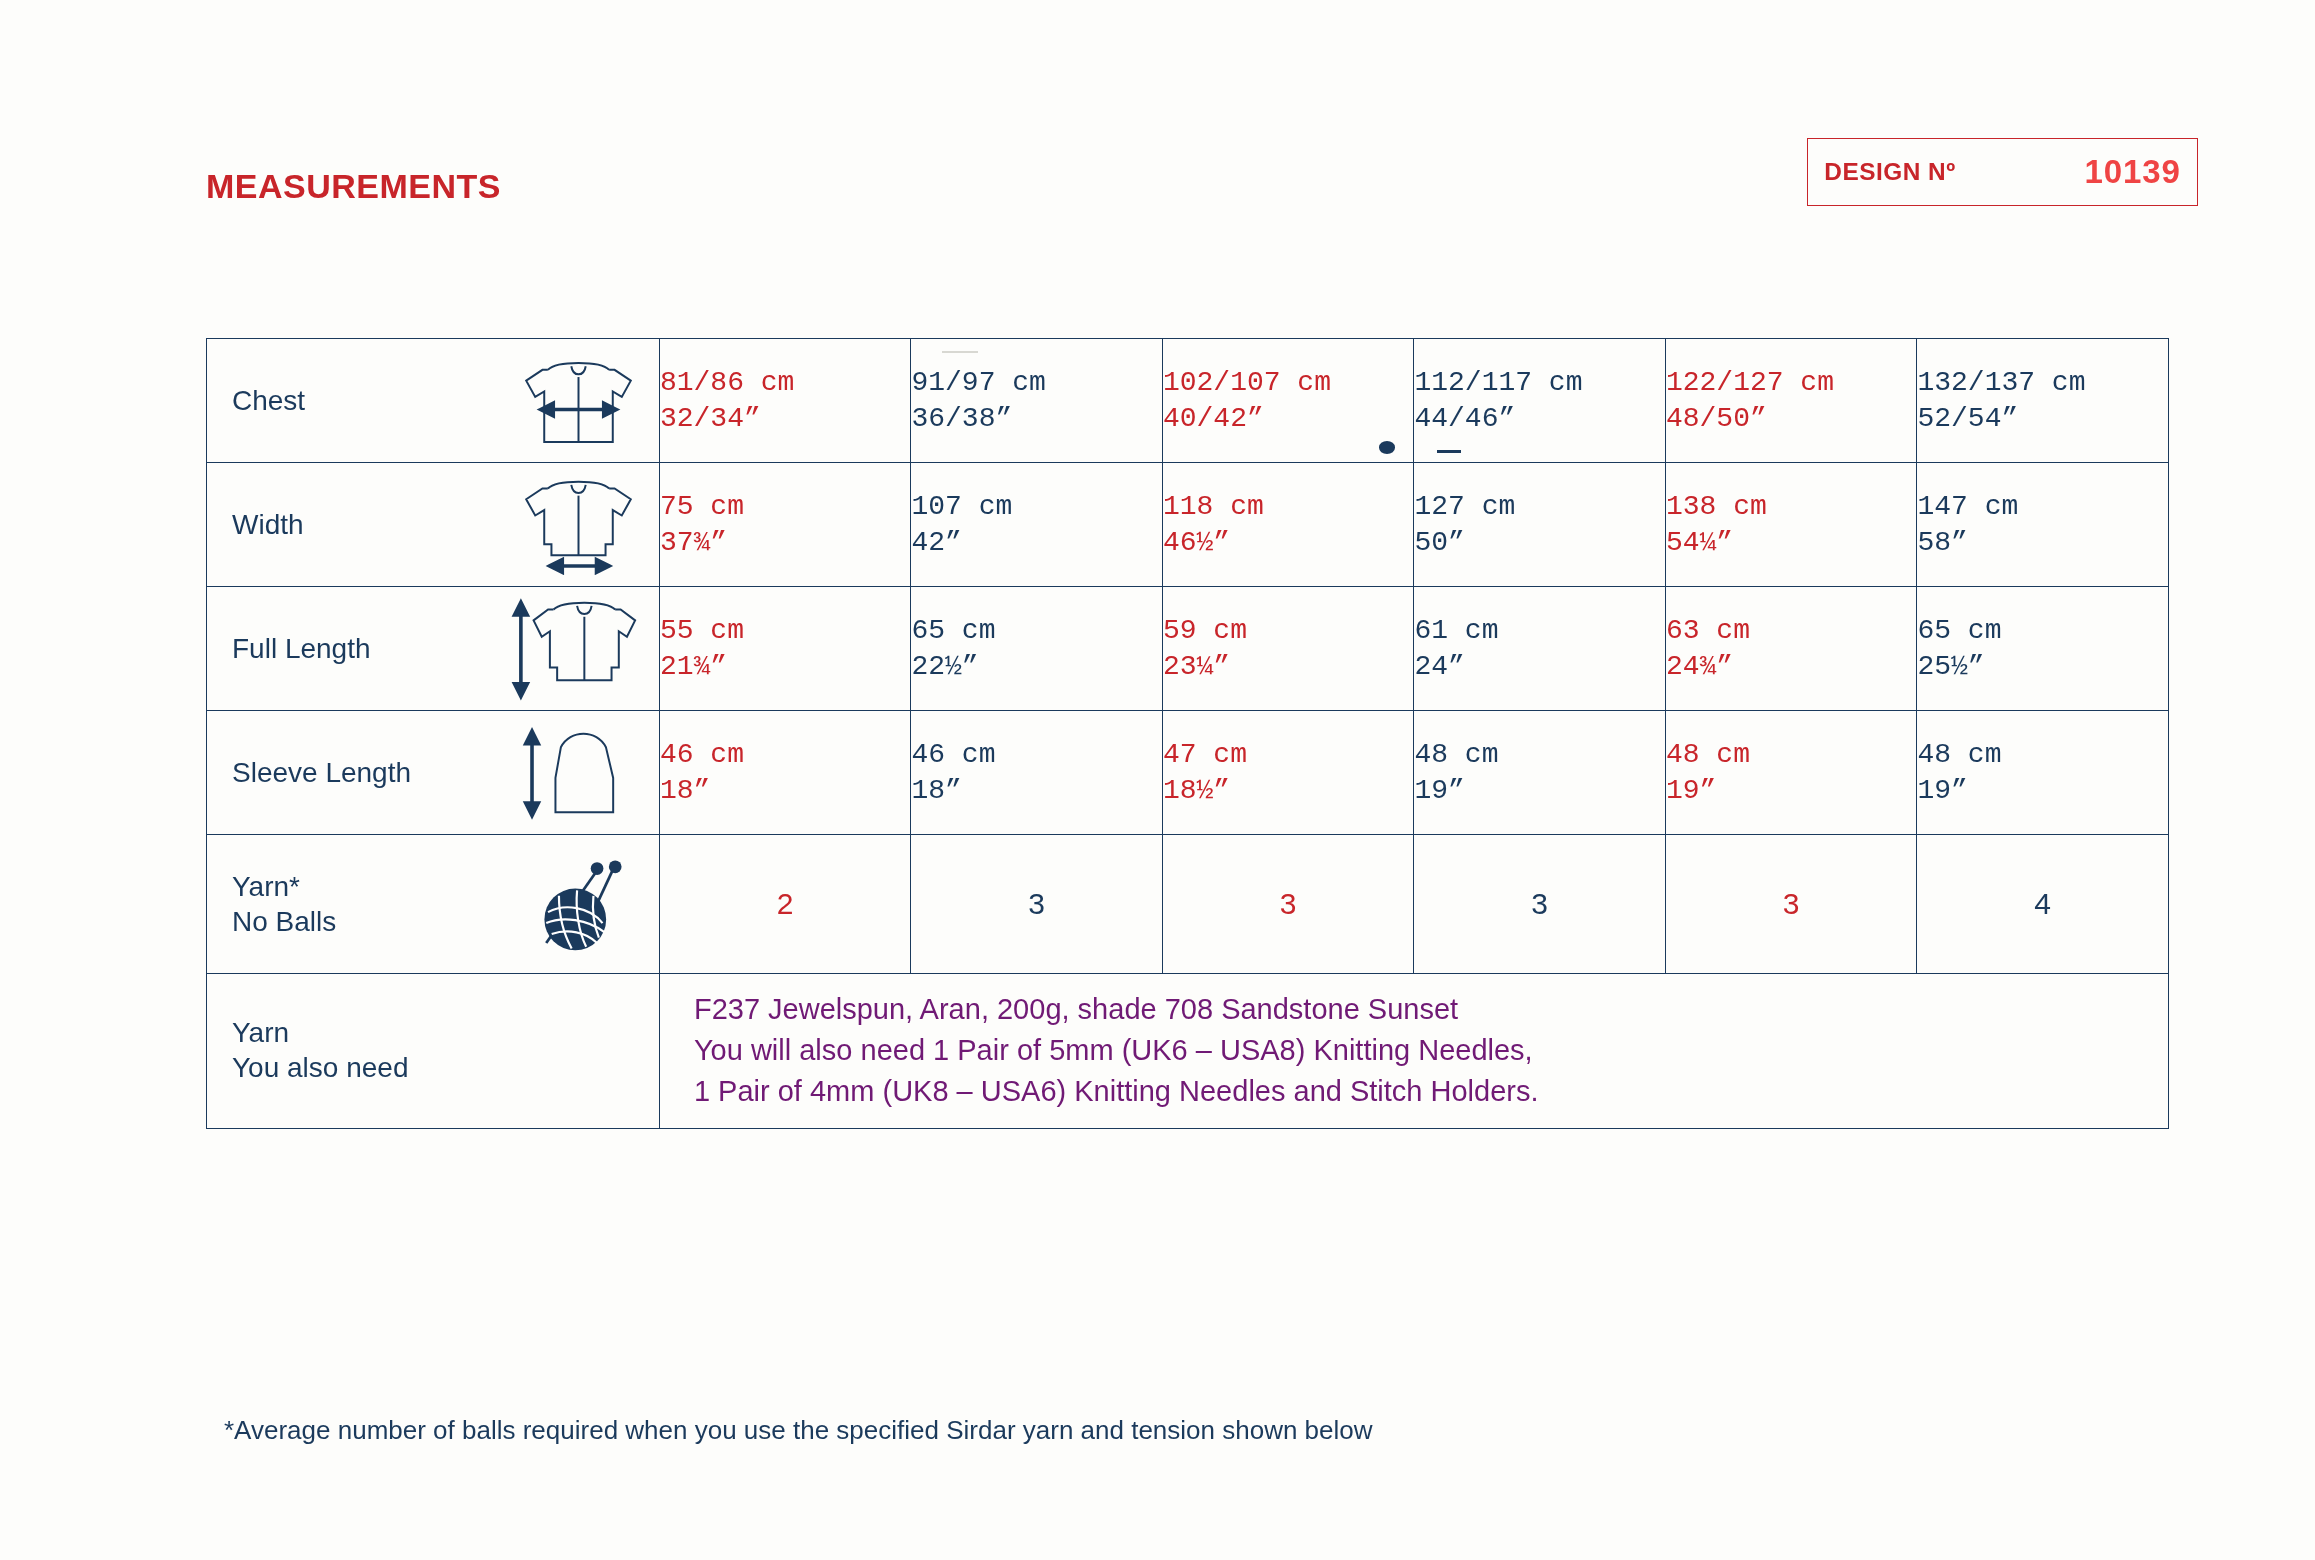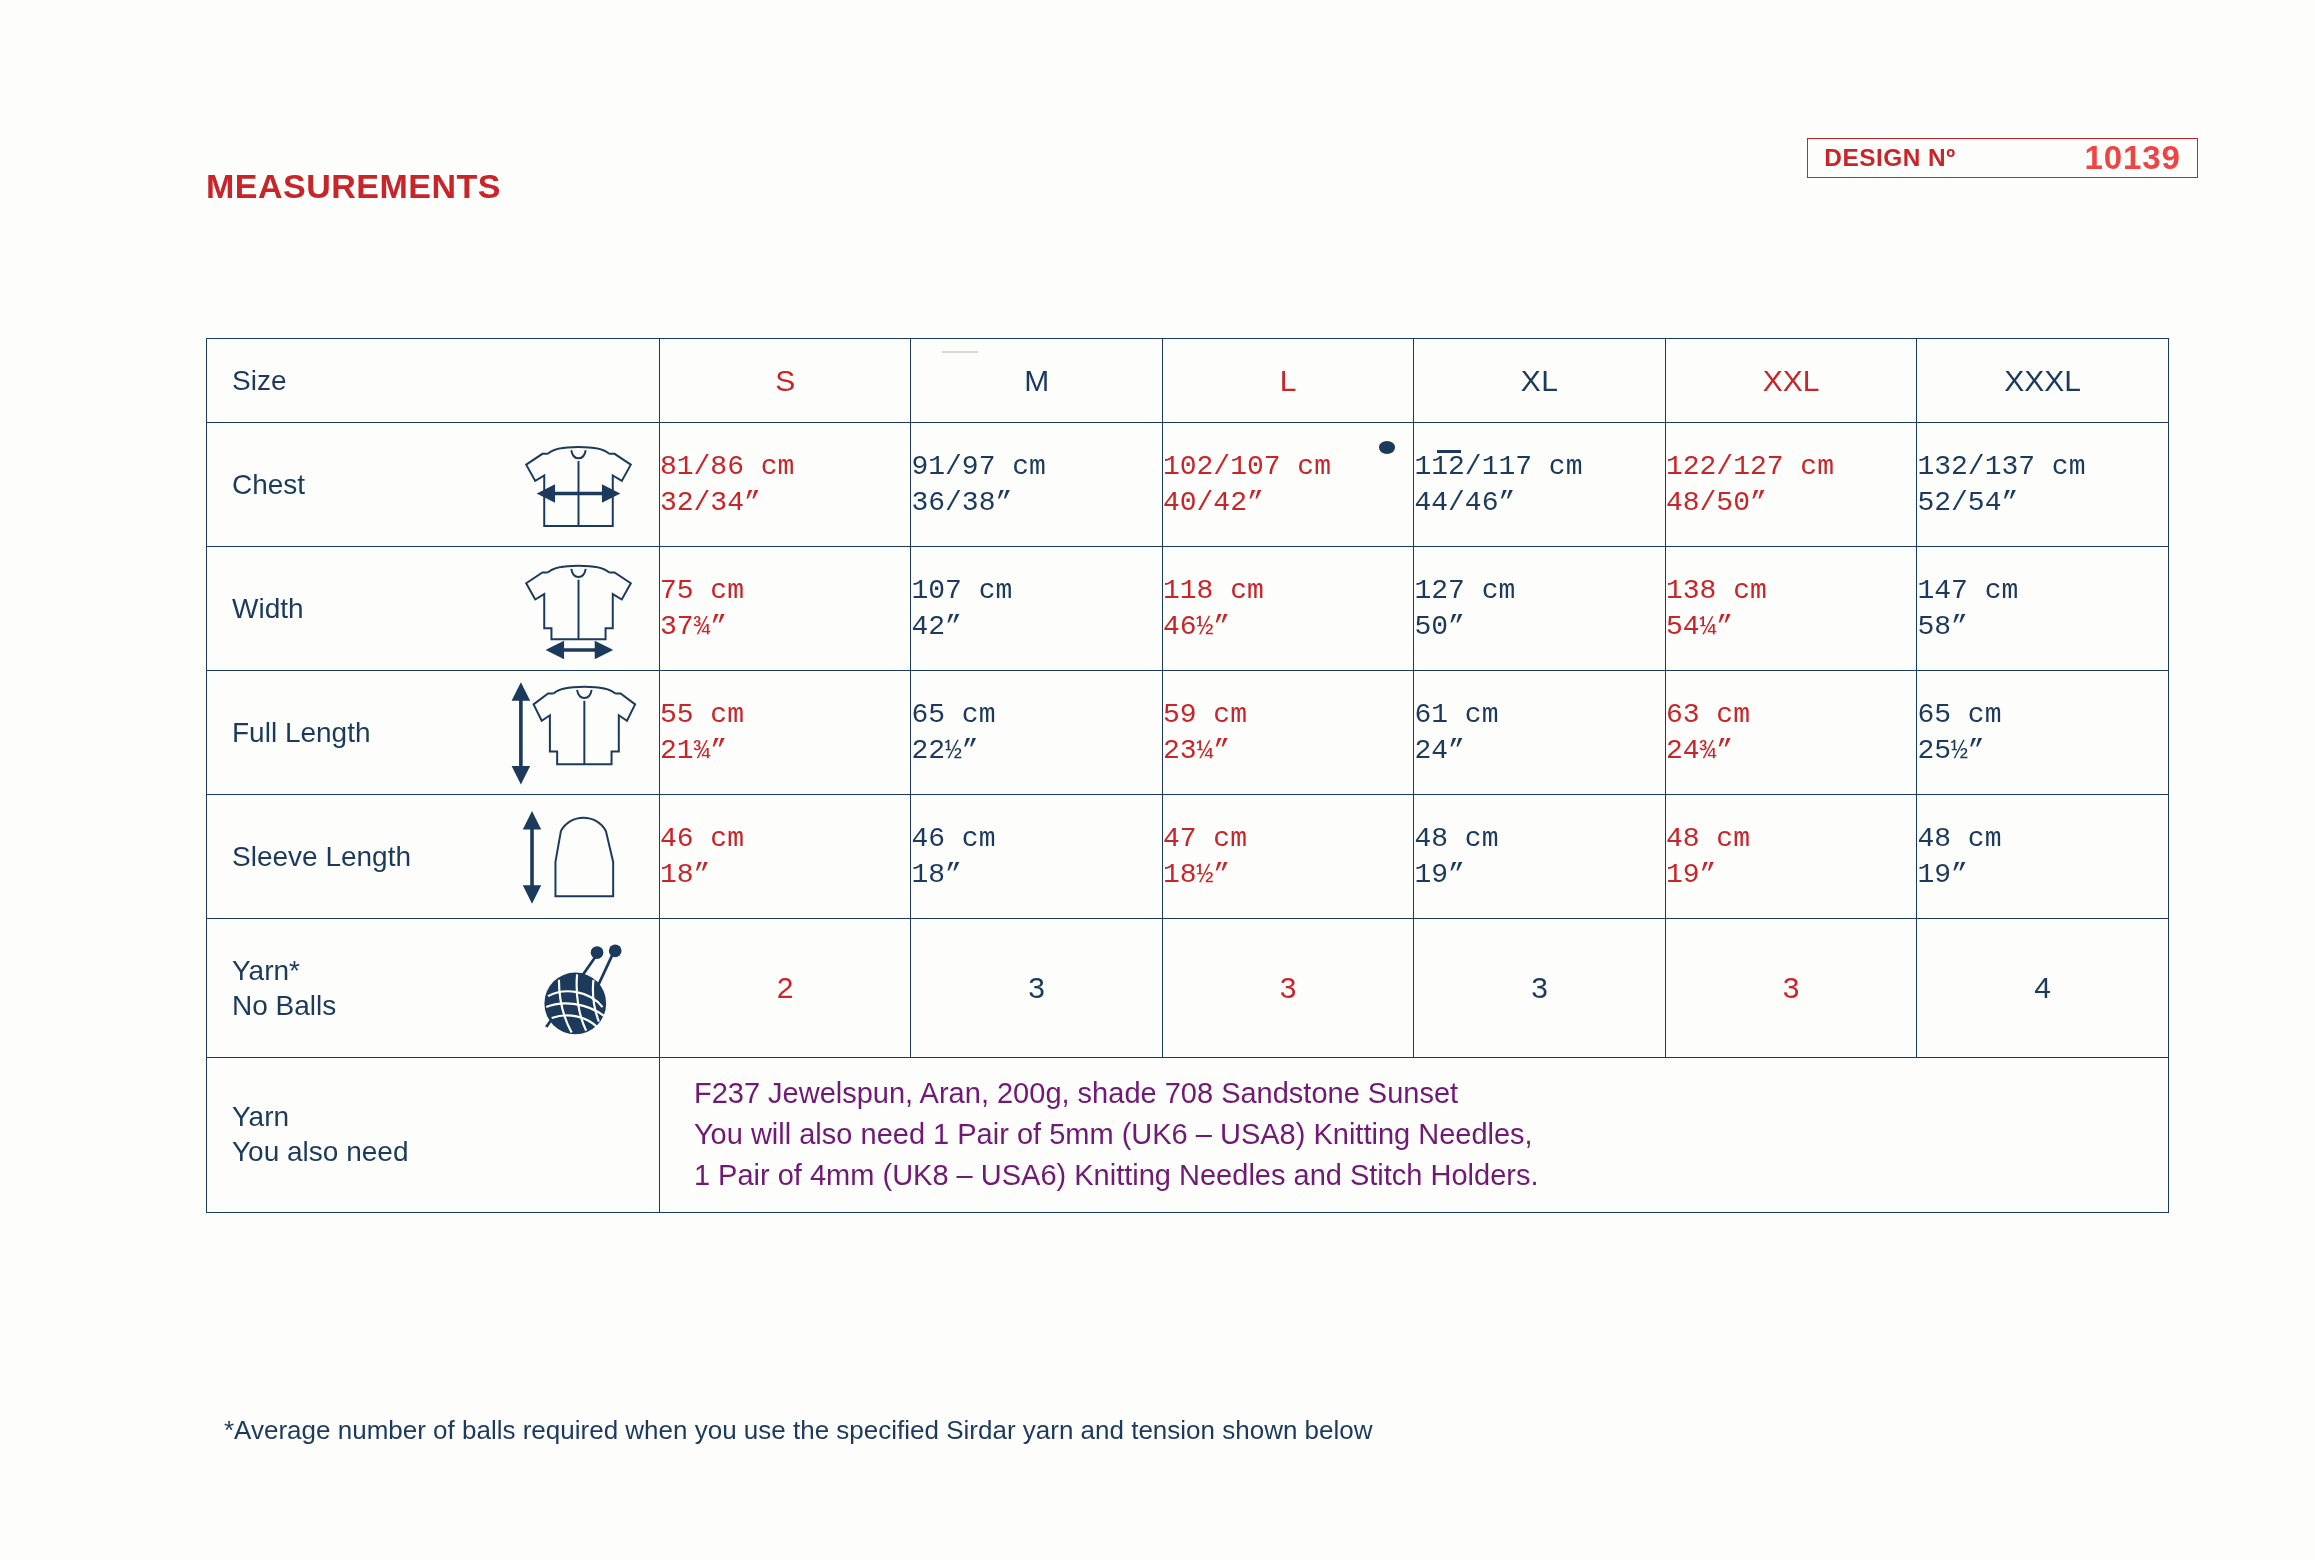--- a/index.html
+++ b/index.html
@@ -37,21 +37,21 @@
     font-size: 29px;
     color: #1b3a5c;
     font-weight: normal;
   }
   
   #design-box {
     position: absolute;
     left: 1807px;
     top: 138px;
     width: 391px;
-    height: 40px;
+    height: 68px;
     border: 1.8px solid #c8252a;
     box-sizing: border-box;
     display: flex;
     align-items: center;
     justify-content: space-between;
     padding: 0 16.3px;
   }
   #design-box .label {
     font-size: 24.4px;
     font-weight: bold;
@@ -185,31 +185,20 @@
       <col class="col-label">
       <col class="col-size">
         <col class="col-size">
         <col class="col-size">
       <col class="col-size">
         <col class="col-size">
         <col class="col-size">
     </colgroup>
     <tbody>
 
-      <tr class="row-size">
-        <td>
-          <div class="rowlabel">Size</div>
-        </td>
-        <td class="size-head red">S</td>
-        <td class="size-head blue">M</td>
-        <td class="size-head red">L</td>
-        <td class="size-head blue xl">XL</td>
-        <td class="size-head red">XXL</td>
-        <td class="size-head blue">XXXL</td>
-      </tr>
 
       <tr class="row-chest">
         <td>
           <div class="labelcell">
             <div class="rowlabel">Chest</div>
             <div class="icon-holder">
               <svg width="127" height="101" viewBox="0 0 140 112">
                 <g fill="none" stroke="#1b3a5c" stroke-width="2.2">
                   <path d="M36 22 L30 22 L12 34 L22 52 L32 46 L32 102 L108 102 L108 46 L118 52 L128 34 L110 22 L104 22"></path>
                   <path d="M36 22 C46 12, 94 12, 104 22"></path>

